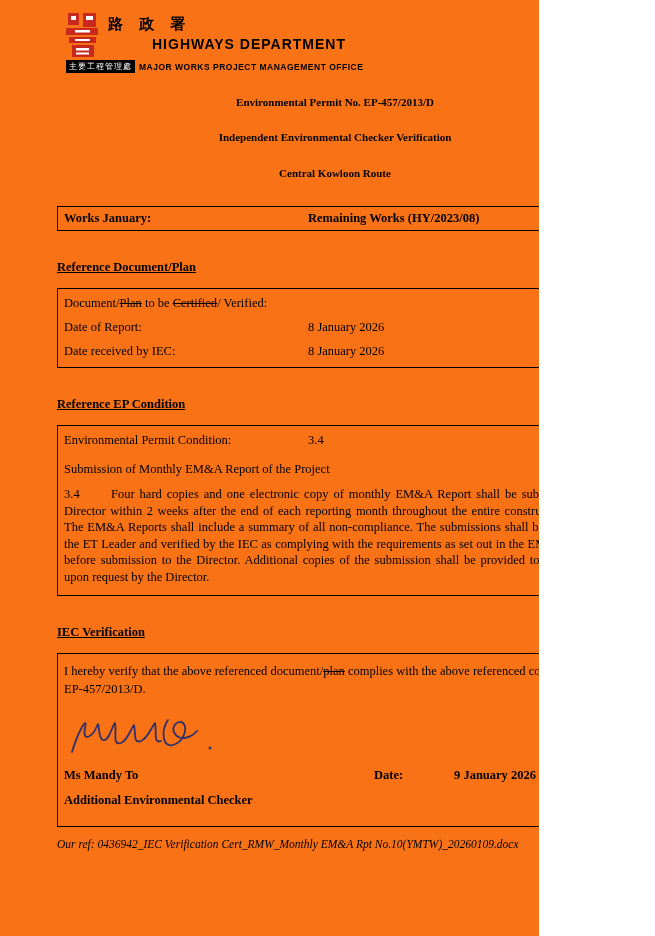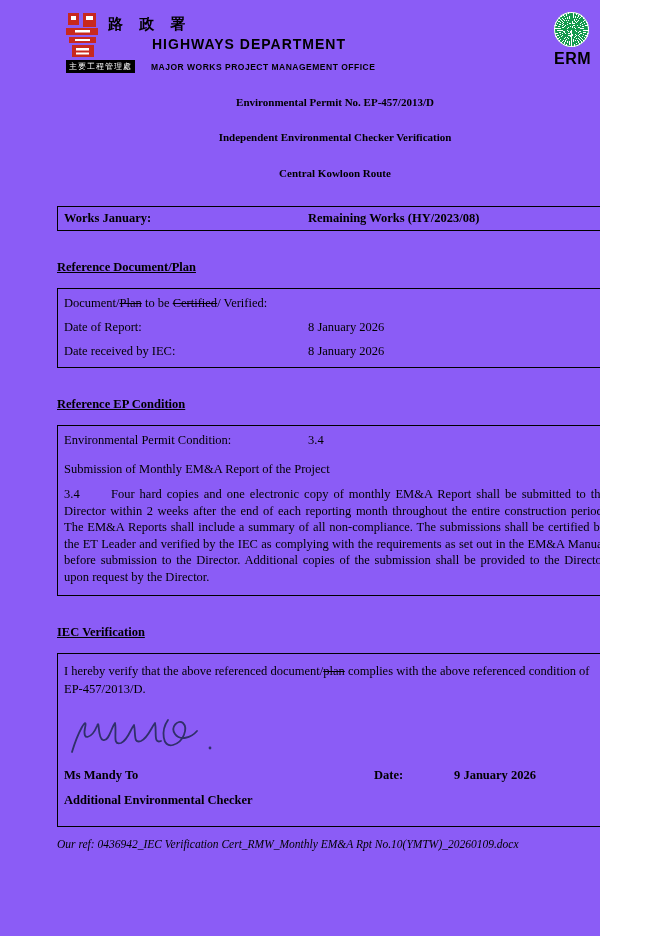--- a/index.html
+++ b/index.html
@@ -1,25 +1,25 @@
 <!DOCTYPE html>
 <html><head>
 <meta charset="utf-8">
 <style>
   * { margin:0; padding:0; box-sizing:border-box; }
   body { background:#fff; font-family:"Liberation Serif", serif; color:#000; }
-  .page { position:relative; width:600px; height:936px; background:#8b5cf6; overflow:hidden; }
+  .page { position:relative; width:539px; height:936px; background:#f97316; overflow:hidden; }
 
   
   .header { position:absolute; top:0; left:0; width:655px; height:84px; }
   .hd-logo { position:absolute; left:66px; top:13px; width:34px; height:44px; }
   .dept-block { position:absolute; left:108px; top:15px; }
   .dept-cn { font-family:"Liberation Sans", sans-serif; font-weight:bold; font-size:15px; letter-spacing:6px; }
   .dept-en { font-family:"Liberation Sans", sans-serif; font-weight:bold; font-size:14px; letter-spacing:1px; margin-top:2px;padding-left:44px; }
-  .office-line { position:absolute; left:66px; top:60px; display:flex; align-items:center; gap:16px; }
+  .office-line { position:absolute; left:66px; top:60px; display:flex; align-items:center; gap:4px; }
   .office-cn { background:#000; color:#fff; font-family:"Liberation Sans", sans-serif; font-size:8px; padding:1px 3px; letter-spacing:1px; }
   .office-en { font-family:"Liberation Sans", sans-serif; font-weight:bold; font-size:8.5px; letter-spacing:.5px; }
   .erm-block { position:absolute; left:554px; top:12px; width:40px; text-align:left; }
   .erm-circle { width:35px; height:35px; border-radius:50%;
      background:repeating-conic-gradient(#149a4e 0deg 7deg, #ffffff 7deg 9.5deg);
      box-shadow:0 0 0 1px #fff inset; }
   .erm-text { font-family:"Liberation Sans", sans-serif; font-weight:bold; font-size:16px; margin-top:3px; letter-spacing:.5px; }
 
   
   .content { position:absolute; left:57px; top:88px; width:556px; }

